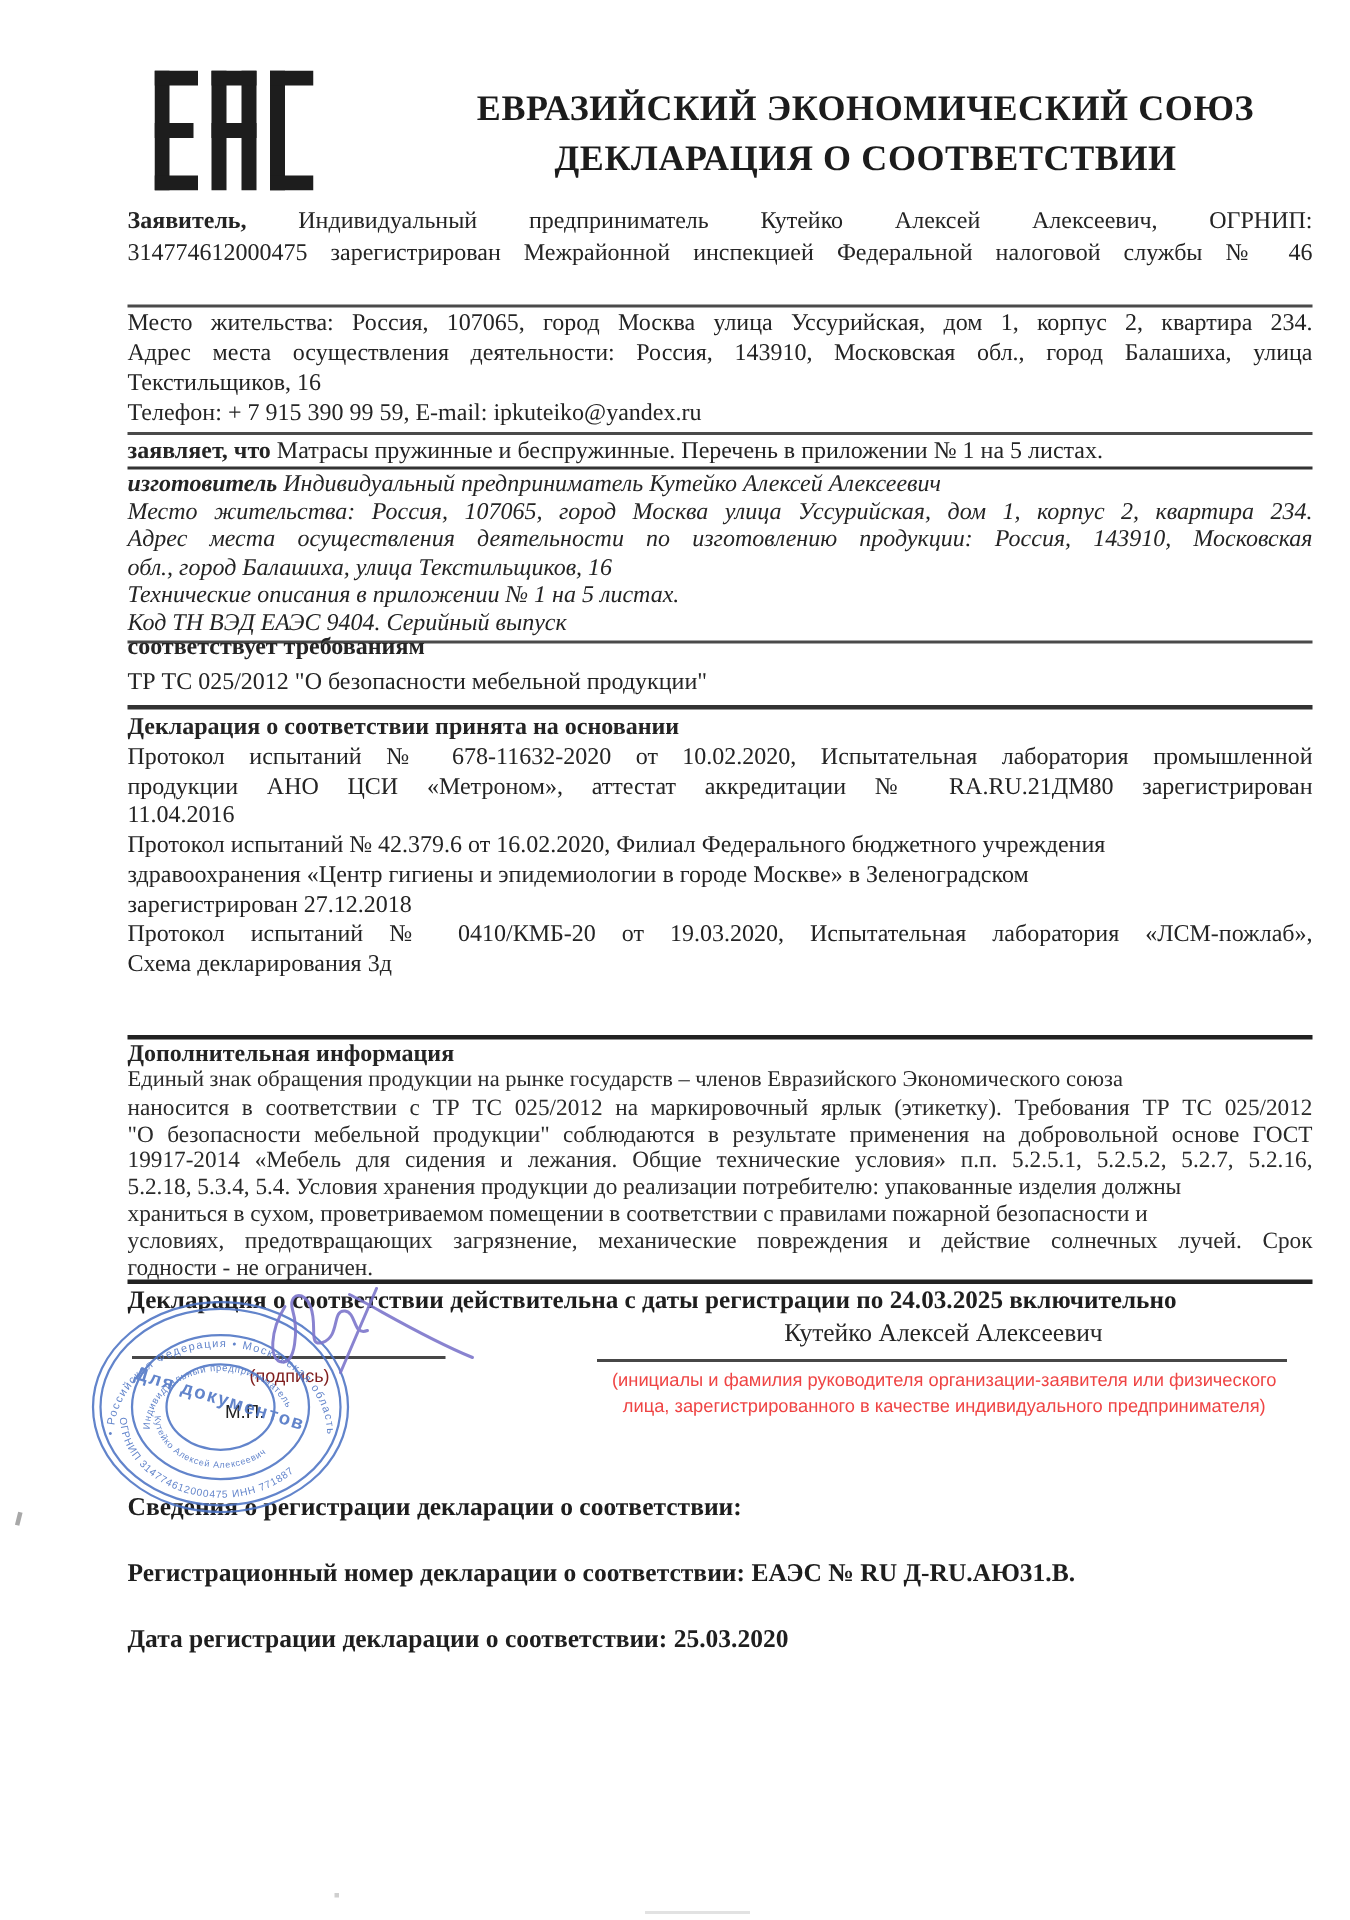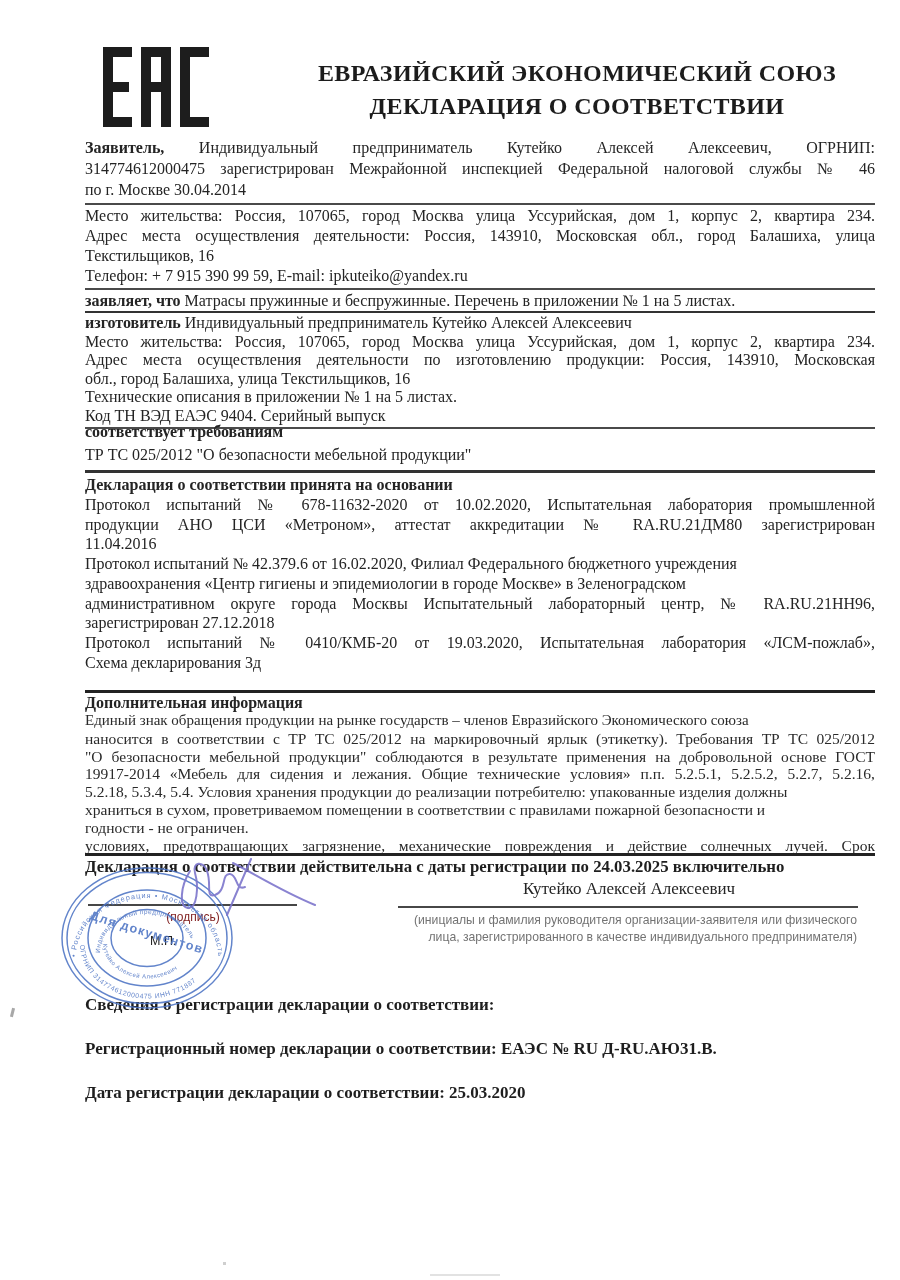--- a/index.html
+++ b/index.html
@@ -18,21 +18,21 @@
   .hr.med{height:2px;background:#333;}
   .hr.thick{height:3px;background:#222;}
   .title{
     position:absolute;left:252px;top:57px;width:650px;
     text-align:center;font-weight:bold;font-size:24px;line-height:33px;
     letter-spacing:0.4px;color:#1c1c1c;
   }
   .boldline{position:absolute;left:85px;font-weight:bold;font-size:16.8px;white-space:nowrap;color:#1e1e1e;}
   .sans{font-family:"Liberation Sans", sans-serif;}
   .sigline{position:absolute;height:2px;background:#474747;}
-  .capt{position:absolute;text-align:right;font-size:12.2px;line-height:16.5px;color:#737373;}
+  .capt{position:absolute;text-align:center;font-size:12.2px;line-height:16.5px;color:#ef4444;}
   .stamp-svg{position:absolute;left:57px;top:845px;z-index:5;opacity:0.88;}
   .sig-svg{position:absolute;left:135px;top:853px;z-index:6;}
   .speck{position:absolute;background:#cfcfcf;}
 </style>
 </head>
 <body>
 
 <svg class="abs" style="left:103px;top:47px;" width="106" height="80" viewBox="0 0 106 80" aria-label="EAC">
   <g fill="#1d1d1d">
 
@@ -53,38 +53,37 @@
 </svg>
 
 <div class="title">
   <div>ЕВРАЗИЙСКИЙ ЭКОНОМИЧЕСКИЙ СОЮЗ</div>
   <div>ДЕКЛАРАЦИЯ О СООТВЕТСТВИИ</div>
 </div>
 
 <div class="sec" style="top:137px;line-height:21px;">
   <div class="ln j"><b class="lbl">Заявитель,</b> <span>Индивидуальный предприниматель Кутейко Алексей Алексеевич, ОГРНИП:</span></div>
   <div class="ln j">314774612000475 зарегистрирован Межрайонной инспекцией Федеральной налоговой службы № 46</div>
-  <div class="ln">по г. Москве 30.04.2014</div>
 </div>
 <div class="hr thin" style="top:203px;"></div>
 
 <div class="sec" style="top:206px;line-height:20px;">
   <div class="ln j">Место жительства: Россия, 107065, город Москва улица Уссурийская, дом 1, корпус 2, квартира 234.</div>
   <div class="ln j">Адрес места осуществления деятельности: Россия, 143910, Московская обл., город Балашиха, улица</div>
   <div class="ln">Текстильщиков, 16</div>
   <div class="ln">Телефон: + 7 915 390 99 59, E-mail: ipkuteiko@yandex.ru</div>
 </div>
 <div class="hr thin" style="top:288px;"></div>
 
 <div class="sec" style="top:291px;line-height:20px;">
   <div class="ln"><b class="lbl">заявляет, что</b> <span>Матрасы пружинные и беспружинные. Перечень в приложении № 1 на 5 листах.</span></div>
 </div>
 <div class="hr med" style="top:311px;"></div>
 
-<div class="sec" style="top:314px;line-height:18.6px;">
+<div class="sec" style="top:314px;line-height:18.6px;font-style:italic;">
   <div class="ln"><b class="lbl">изготовитель</b> <span>Индивидуальный предприниматель Кутейко Алексей Алексеевич</span></div>
   <div class="ln j">Место жительства: Россия, 107065, город Москва улица Уссурийская, дом 1, корпус 2, квартира 234.</div>
   <div class="ln j">Адрес места осуществления деятельности по изготовлению продукции: Россия, 143910, Московская</div>
   <div class="ln">обл., город Балашиха, улица Текстильщиков, 16</div>
   <div class="ln">Технические описания в приложении № 1 на 5 листах.</div>
   <div class="ln">Код ТН ВЭД ЕАЭС 9404.  Серийный выпуск</div>
 </div>
 <div class="hr thin" style="top:427px;"></div>
 
 <div class="sec" style="top:420px;line-height:23px;">
@@ -93,38 +92,37 @@
 </div>
 <div class="hr med" style="top:470px;height:2.5px;"></div>
 
 <div class="sec" style="top:474px;line-height:19.7px;">
   <div class="ln lbl" style="line-height:21px;">Декларация о соответствии принята на основании</div>
   <div class="ln j">Протокол испытаний № 678-11632-2020 от 10.02.2020, Испытательная лаборатория промышленной</div>
   <div class="ln j">продукции АНО ЦСИ «Метроном», аттестат аккредитации № RA.RU.21ДМ80 зарегистрирован</div>
   <div class="ln">11.04.2016</div>
   <div class="ln">Протокол испытаний № 42.379.6 от 16.02.2020, Филиал Федерального бюджетного учреждения</div>
   <div class="ln">здравоохранения «Центр гигиены и эпидемиологии в городе Москве» в Зеленоградском</div>
-  <div class="ln j">административном округе города Москвы Испытательный лабораторный центр, № RA.RU.21НН96,</div>
   <div class="ln">зарегистрирован 27.12.2018</div>
   <div class="ln j">Протокол испытаний № 0410/КМБ-20 от 19.03.2020, Испытательная лаборатория «ЛСМ-пожлаб»,</div>
   <div class="ln">Схема декларирования 3д</div>
 </div>
 <div class="hr thick" style="top:690px;"></div>
 
 <div class="sec" style="top:693px;">
   <div class="ln lbl" style="line-height:19px;">Дополнительная информация</div>
   <div style="line-height:17.8px;font-size:15.5px;color:#2a2a2a;">
     <div class="ln" style="font-size:15px;">Единый знак обращения продукции на рынке государств – членов Евразийского Экономического союза</div>
     <div class="ln j" style="font-size:15.5px;">наносится в соответствии с ТР ТС 025/2012 на маркировочный ярлык (этикетку). Требования ТР ТС 025/2012</div>
     <div class="ln j" style="font-size:15.5px;">"О безопасности мебельной продукции" соблюдаются в результате применения на добровольной основе ГОСТ</div>
     <div class="ln j" style="font-size:15.5px;">19917-2014 «Мебель для сидения и лежания. Общие технические условия» п.п. 5.2.5.1, 5.2.5.2, 5.2.7, 5.2.16,</div>
     <div class="ln" style="font-size:15.5px;">5.2.18, 5.3.4, 5.4. Условия хранения продукции до реализации потребителю: упакованные изделия должны</div>
     <div class="ln" style="font-size:15.5px;">храниться в сухом, проветриваемом помещении в соответствии с правилами пожарной безопасности и</div>
+    <div class="ln j" style="font-size:15.5px;">условиях, предотвращающих загрязнение, механические повреждения и действие солнечных лучей.  Срок</div>
     <div class="ln" style="font-size:15.5px;">годности - не ограничен.</div>
-    <div class="ln j" style="font-size:15.5px;">условиях, предотвращающих загрязнение, механические повреждения и действие солнечных лучей.  Срок</div>
   </div>
 </div>
 <div class="hr thick" style="top:853px;"></div>
 
 <div class="boldline" style="top:857px;">Декларация о соответствии  действительна с даты регистрации по 24.03.2025 включительно</div>
 
 <div class="abs" style="left:400px;top:879px;width:458px;text-align:center;font-size:17px;white-space:nowrap;">Кутейко Алексей Алексеевич</div>
 <div class="sigline" style="left:88px;top:904px;width:209px;"></div>
 <div class="sigline" style="left:398px;top:906px;width:460px;"></div>
 <div class="abs sans" style="left:88px;top:910px;width:210px;text-align:center;font-size:12px;color:#7f1d1d;">(подпись)</div>

